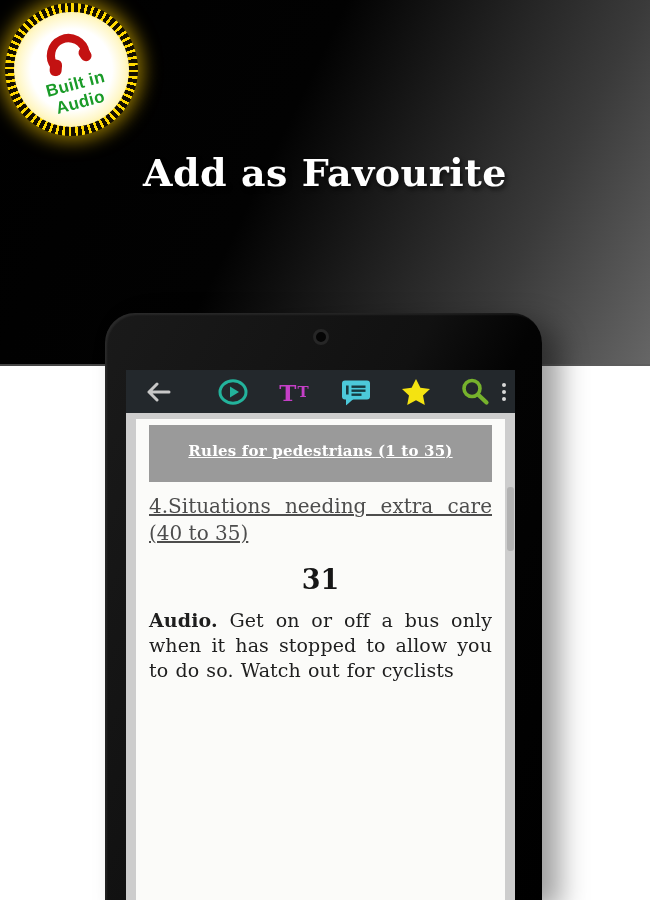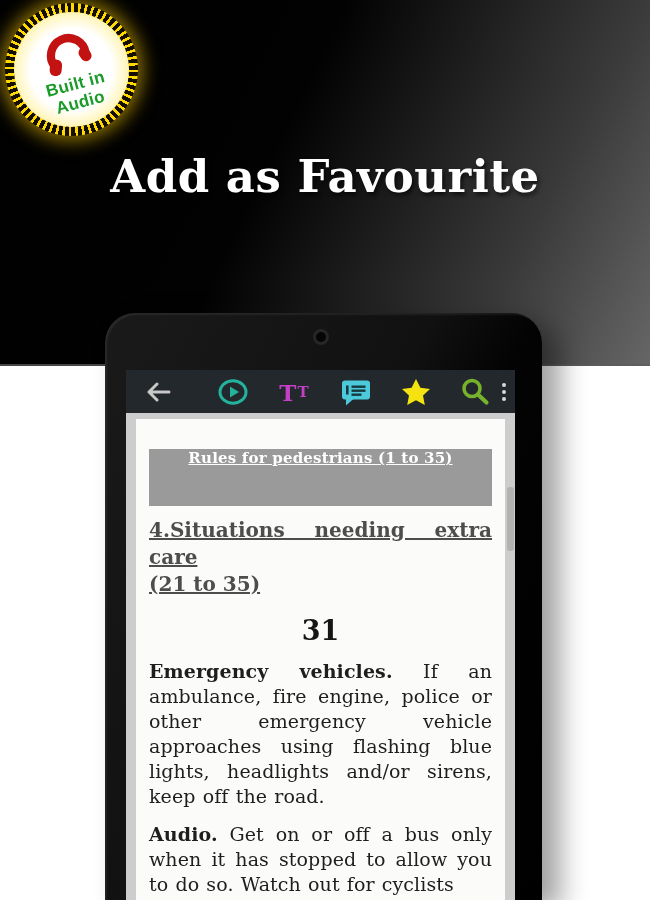--- a/index.html
+++ b/index.html
@@ -9,21 +9,21 @@
   .screenshot { position:relative; width:650px; height:900px; overflow:hidden; background:#ffffff; }
 
   
   .hero {
     position:absolute; left:0; top:0; width:650px; height:366px;
     background:linear-gradient(116deg, #000 0%, #020202 42%, #3a3a3a 78%, #6e6e6e 104%);
     border-bottom:2px solid rgba(125,125,125,.55);
   }
   .hero-title {
     position:absolute; left:0; right:0; top:150px; text-align:center;
-    font-family:"DejaVu Serif", serif; font-weight:bold; font-size:45px; color:#ffffff;
+    font-family:"DejaVu Serif", serif; font-weight:bold; font-size:38px; color:#ffffff;
     text-shadow:2px 3px 4px rgba(0,0,0,.65); letter-spacing:.5px;
   }
 
   
   .badge { position:absolute; left:5px; top:3px; width:133px; height:133px; }
   .badge-burst {
     position:absolute; inset:0; border-radius:50%;
     background:repeating-conic-gradient(#ffd800 0deg 2.4deg, rgba(255,180,0,.08) 2.4deg 6deg);
     box-shadow:0 0 18px 5px rgba(255,205,0,.55);
   }
@@ -64,27 +64,27 @@
   .tb-chat    { left:230px; }
   .tb-star    { left:290px; }
   .tb-search  { left:349px; }
   .tb-menu    { left:378px; flex-direction:column; gap:3px; }
   .tb-menu i { width:4px; height:4px; border-radius:50%; background:#d8d8d8; }
 
   
   .page { position:absolute; left:0; top:43px; width:389px; height:487px; background:#cdcdcd; padding:6px 10px 0; }
   .card { background:#fbfbf9; width:100%; height:100%; padding:6px 13px 0; }
   .list-header {
-    height:57px; background:#9a9a9a; display:flex; align-items:flex-start; justify-content:center;
-    padding-bottom:5px; margin-bottom:11px;margin-top:24px;
+    height:57px; background:#9a9a9a; display:flex; align-items:center; justify-content:center;
+    padding-bottom:5px; margin-bottom:11px;
   }
   .list-header span {
     font-weight:bold; font-size:15px; color:#ffffff; text-decoration:underline; letter-spacing:.2px;
   }
-  .section-heading { color:#4d4d4d; font-weight:bold; font-size:20px; line-height:1.35; }
+  .section-heading { color:#4d4d4d; font-weight:normal; font-size:20px; line-height:1.35; }
   .section-heading .l1 { text-align:justify; text-align-last:justify; text-decoration:underline; text-decoration-thickness:2px; }
   .section-heading .l2 { text-decoration:underline; text-decoration-thickness:2px; }
   .rule-number { font-weight:bold; font-size:27px; color:#161616; margin-top:17px;text-align:center; }
   .rule-number.second { margin-top:24px; }
   .rule-text {
     margin-top:13px; font-size:19px; line-height:25px; color:#1e1e1e; text-align:justify;
     letter-spacing:.1px; word-spacing:1px;
   }
   .rule-text b { font-weight:bold; }
 
@@ -167,28 +167,24 @@
 
       <div class="page">
         <div class="card">
 
           <div class="list-header">
             <span>Rules for pedestrians (1 to 35)</span>
           </div>
 
           <div class="section-heading">
             <div class="l1">4.Situations needing extra care</div>
-            <div class="l2">(21 to 35)</div>
+            <div class="l2">(40 to 35)</div>
           </div>
 
           <div class="rule-number">31</div>
-          <div class="rule-text">
-            <b>Emergency vehicles.</b>
-            <span>If an ambulance, fire engine, police or other emergency vehicle approaches using flashing blue lights, headlights and/or sirens, keep off the road.</span>
-          </div>
 
           <div class="rule-text">
             <b>Audio.</b>
             <span>Get on or off a bus only when it has stopped to allow you to do so. Watch out for cyclists</span>
           </div>
 
         </div>
       </div>
 
       <div class="scroll-thumb"></div>

